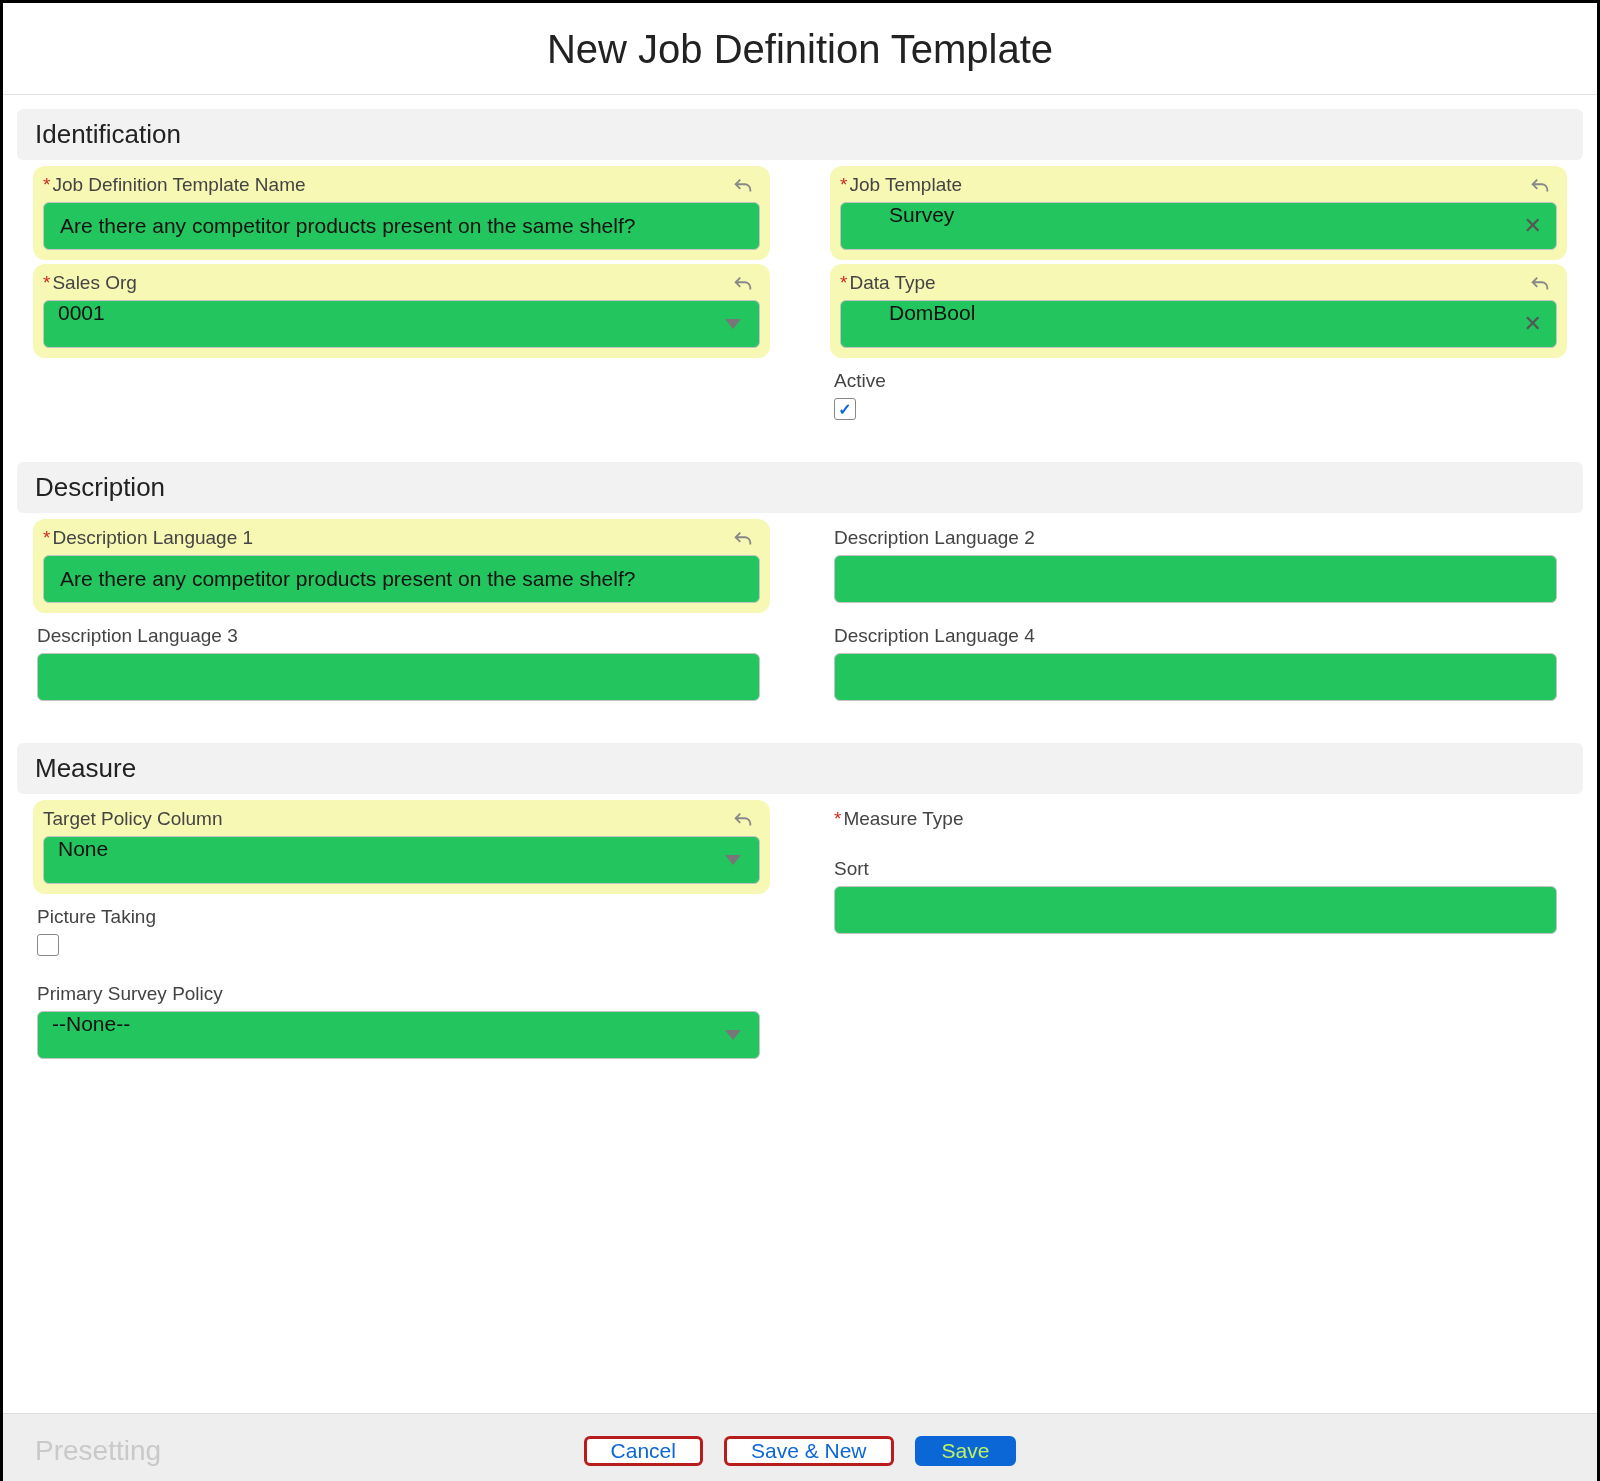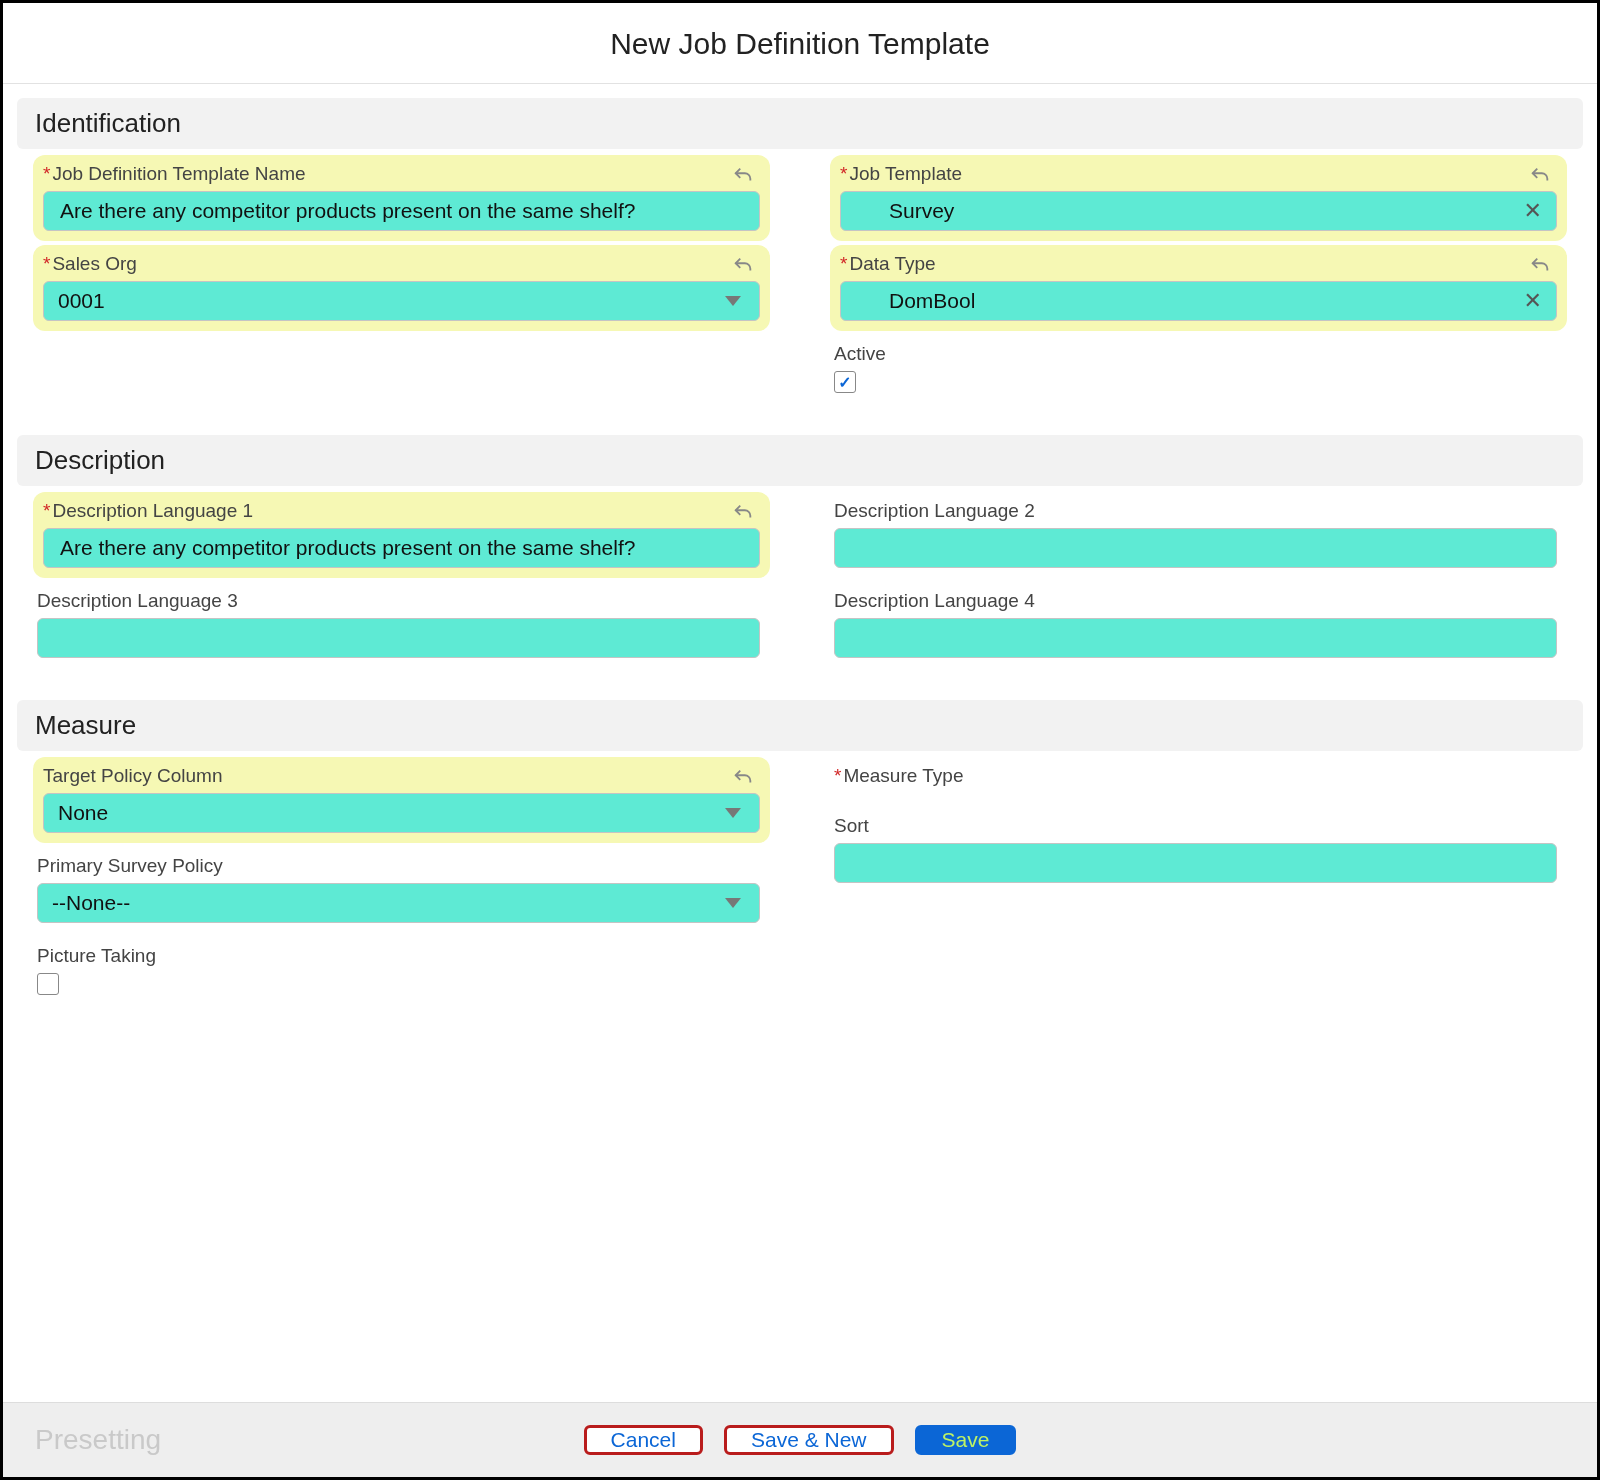--- a/index.html
+++ b/index.html
@@ -11,21 +11,21 @@
     background: #fff;
   }
   .window {
     width: 1600px;
     border: 3px solid #000;
     background: #fff;
     margin:0;
   }
   .titlebar {
     text-align: center;
-    font-size: 30px;
+    font-size: 40px;
     font-weight: 500;
     padding: 24px 0 22px 0;
     border-bottom: 1px solid #e2e2e2;
   }
   .scroll-area {
     height: 1318px;
     overflow: hidden;
     position: relative;
   }
   .content {
@@ -72,29 +72,29 @@
     position: absolute;
     top: 10px;
     right: 16px;
     width: 22px;
     height: 22px;
     color: #888;
     cursor: pointer;
   }
   .input, .select, .lookup {
     width: 100%;
-    height: 40px;
+    height: 48px;
     border: 1px solid #c4c4c4;
     border-radius: 6px;
-    background: #5eead4;
+    background: #22c55e;
     font-size: 21px;
     color: #111;
     padding: 0 14px;
     display: flex;
-    align-items: center;
+    align-items: flex-start;
     position: relative;
   }
   .input input {
     border:none; outline:none; width:100%; height:100%;
     font-size:21px; color:#111; background:transparent;
     text-overflow: ellipsis;
   }
   .select::after {
     content:"";
     position:absolute;
@@ -298,29 +298,29 @@
                   <path d="M9 14 4 9l5-5"></path>
                   <path d="M4 9h10a6 6 0 0 1 6 6v2"></path>
                 </svg>
             </span>
             <div class="select">
               <span>None</span>
             </div>
           </div>
 
           <div class="field" style="padding-left:4px;">
+            <span class="field-label">Picture Taking</span>
+            <span class="checkbox"></span>
+          </div>
+
+          <div class="field" style="padding-left:4px;">
             <span class="field-label">Primary Survey Policy</span>
             <div class="select">
               <span>--None--</span>
             </div>
-          </div>
-
-          <div class="field" style="padding-left:4px;">
-            <span class="field-label">Picture Taking</span>
-            <span class="checkbox"></span>
           </div>
 
         </div>
 
         <div class="col">
 
           <div class="field" style="padding-left:4px;">
             <span class="field-label"><span class="req">*</span><span>Measure Type</span></span>
           </div>
 

